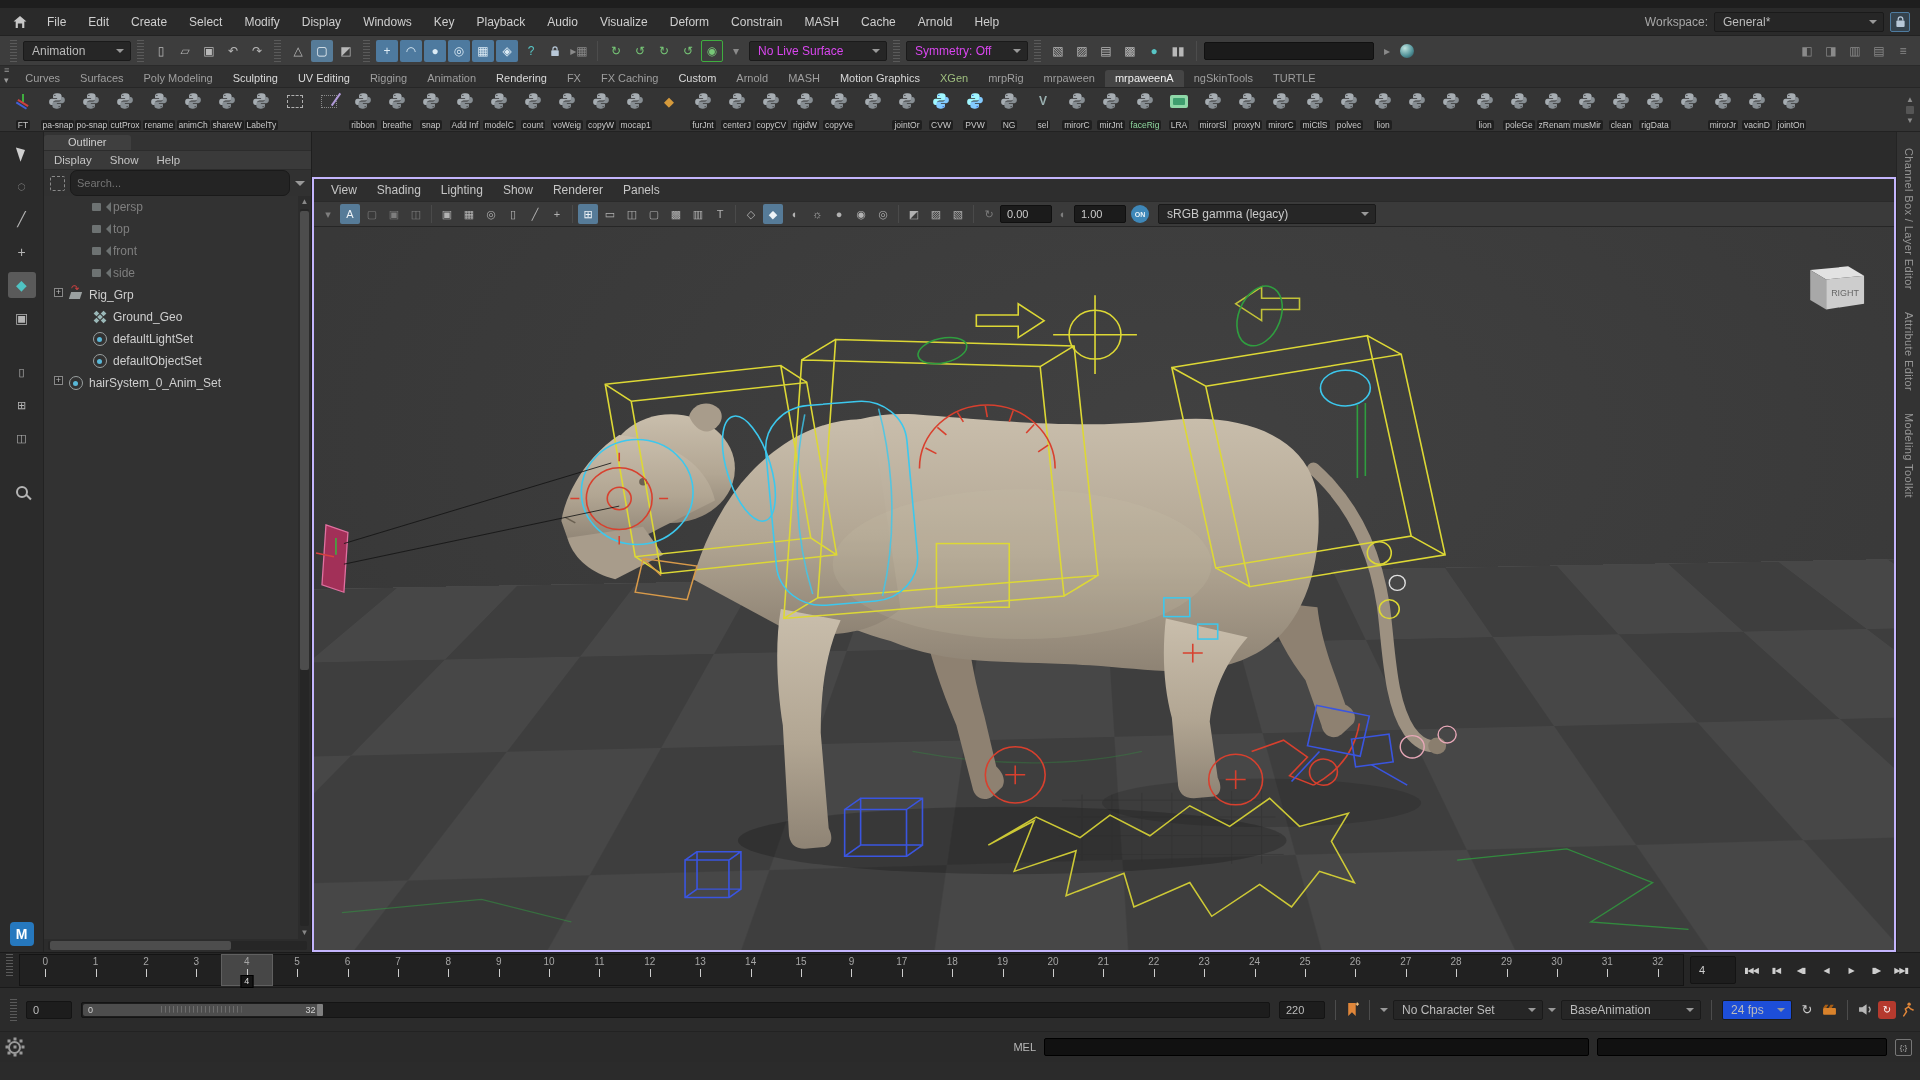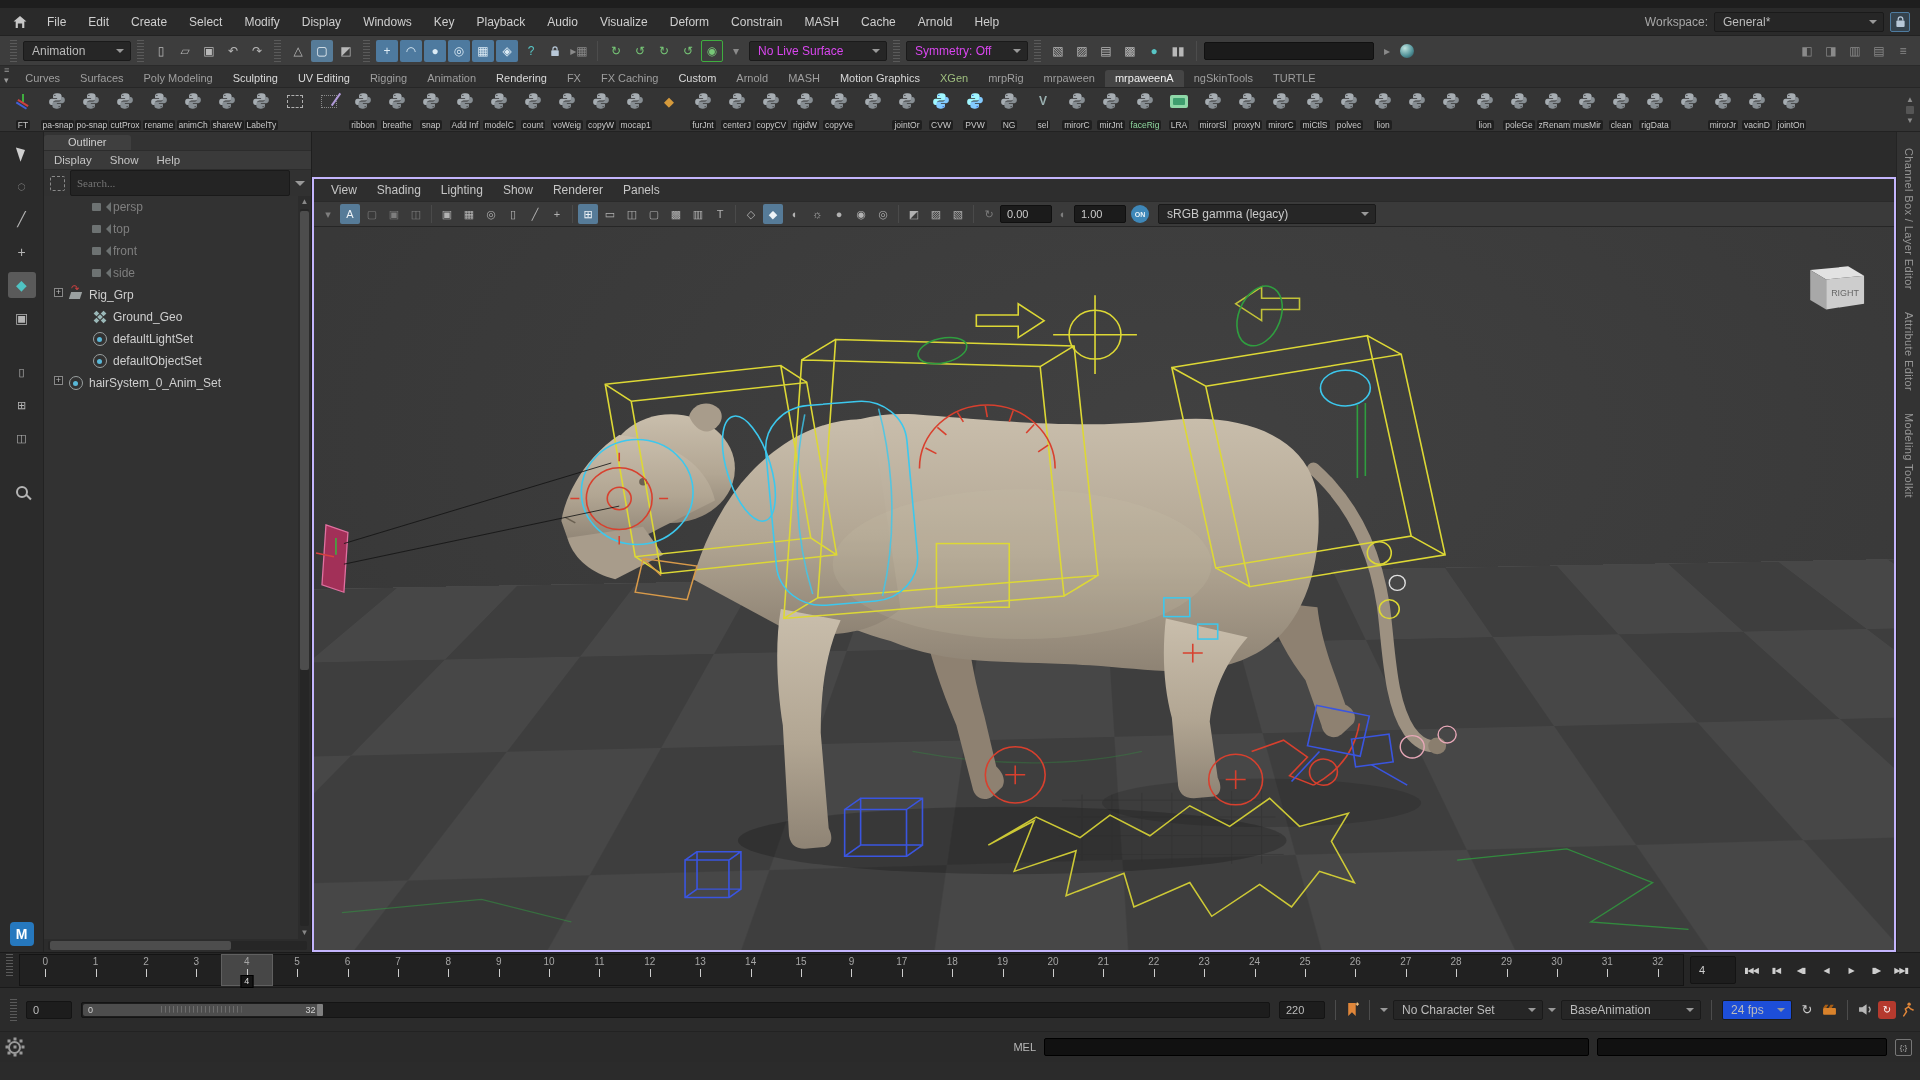--- a/index.html
+++ b/index.html
@@ -79,21 +79,21 @@
   .mlogo { margin-top:auto; width:24px; height:24px; background:#2678be; border-radius:4px; color:#fff; font-weight:bold; font-size:14px; display:flex; align-items:center; justify-content:center; }
 
   
   #outliner { width:268px; background:#333; border-right:1px solid #1e1e1e; display:flex; flex-direction:column; }
   .ol-titlebar { height:18px; background:#333; display:flex; align-items:flex-end; }
   .ol-title { background:#3f3f3f; font-size:11px; color:#d0d0d0; padding:1px 24px 2px; border-radius:3px 3px 0 0; }
   .ol-menus { height:20px; background:#3a3a3a; display:flex; align-items:center; gap:18px; padding:0 10px; border-top:1px solid #2c2c2c; border-bottom:1px solid #2c2c2c; }
   .ol-menus span { font-size:11.5px; color:#c4c4c4; }
   .ol-search { height:26px; display:flex; align-items:center; gap:5px; padding:0 6px; background:#313131; }
   .ol-filter { width:15px; height:15px; border:1px dashed #8a8a8a; border-radius:2px; }
-  .ol-input { flex:1; height:18px; background:#242424; border:1px solid #1a1a1a; border-radius:2px; color:#8a8a8a; font-size:11px; padding:12px 6px; font-family:Liberation Serif, serif; }
+  .ol-input { flex:1; height:18px; background:#242424; border:1px solid #1a1a1a; border-radius:7px; color:#8a8a8a; font-size:11px; padding:12px 6px; font-family:Liberation Sans, sans-serif; }
   .ol-dd { width:0; height:0; border:5px solid transparent; border-top-color:#999; margin-top:5px; }
   .ol-body { flex:1; display:flex; min-height:0; }
   .ol-tree { flex:1; background:#323232; padding-top:4px; overflow:hidden; }
   .tree-row { height:22px; display:flex; align-items:flex-start; padding-left:10px; gap:5px; }
   .tree-row.indent { padding-left:34px; }
   .tree-row .lbl { font-size:12px; color:#cfcfcf; }
   .tree-row.dim .lbl { color:#7f7f7f; }
   .exp { width:9px; height:9px; border:1px solid #888; color:#bbb; font-size:9px; line-height:7px; text-align:center; background:#2a2a2a; }
   .exp:empty { visibility:hidden; }
   .oi { width:16px; height:14px; position:relative; display:inline-block; flex:none; }

